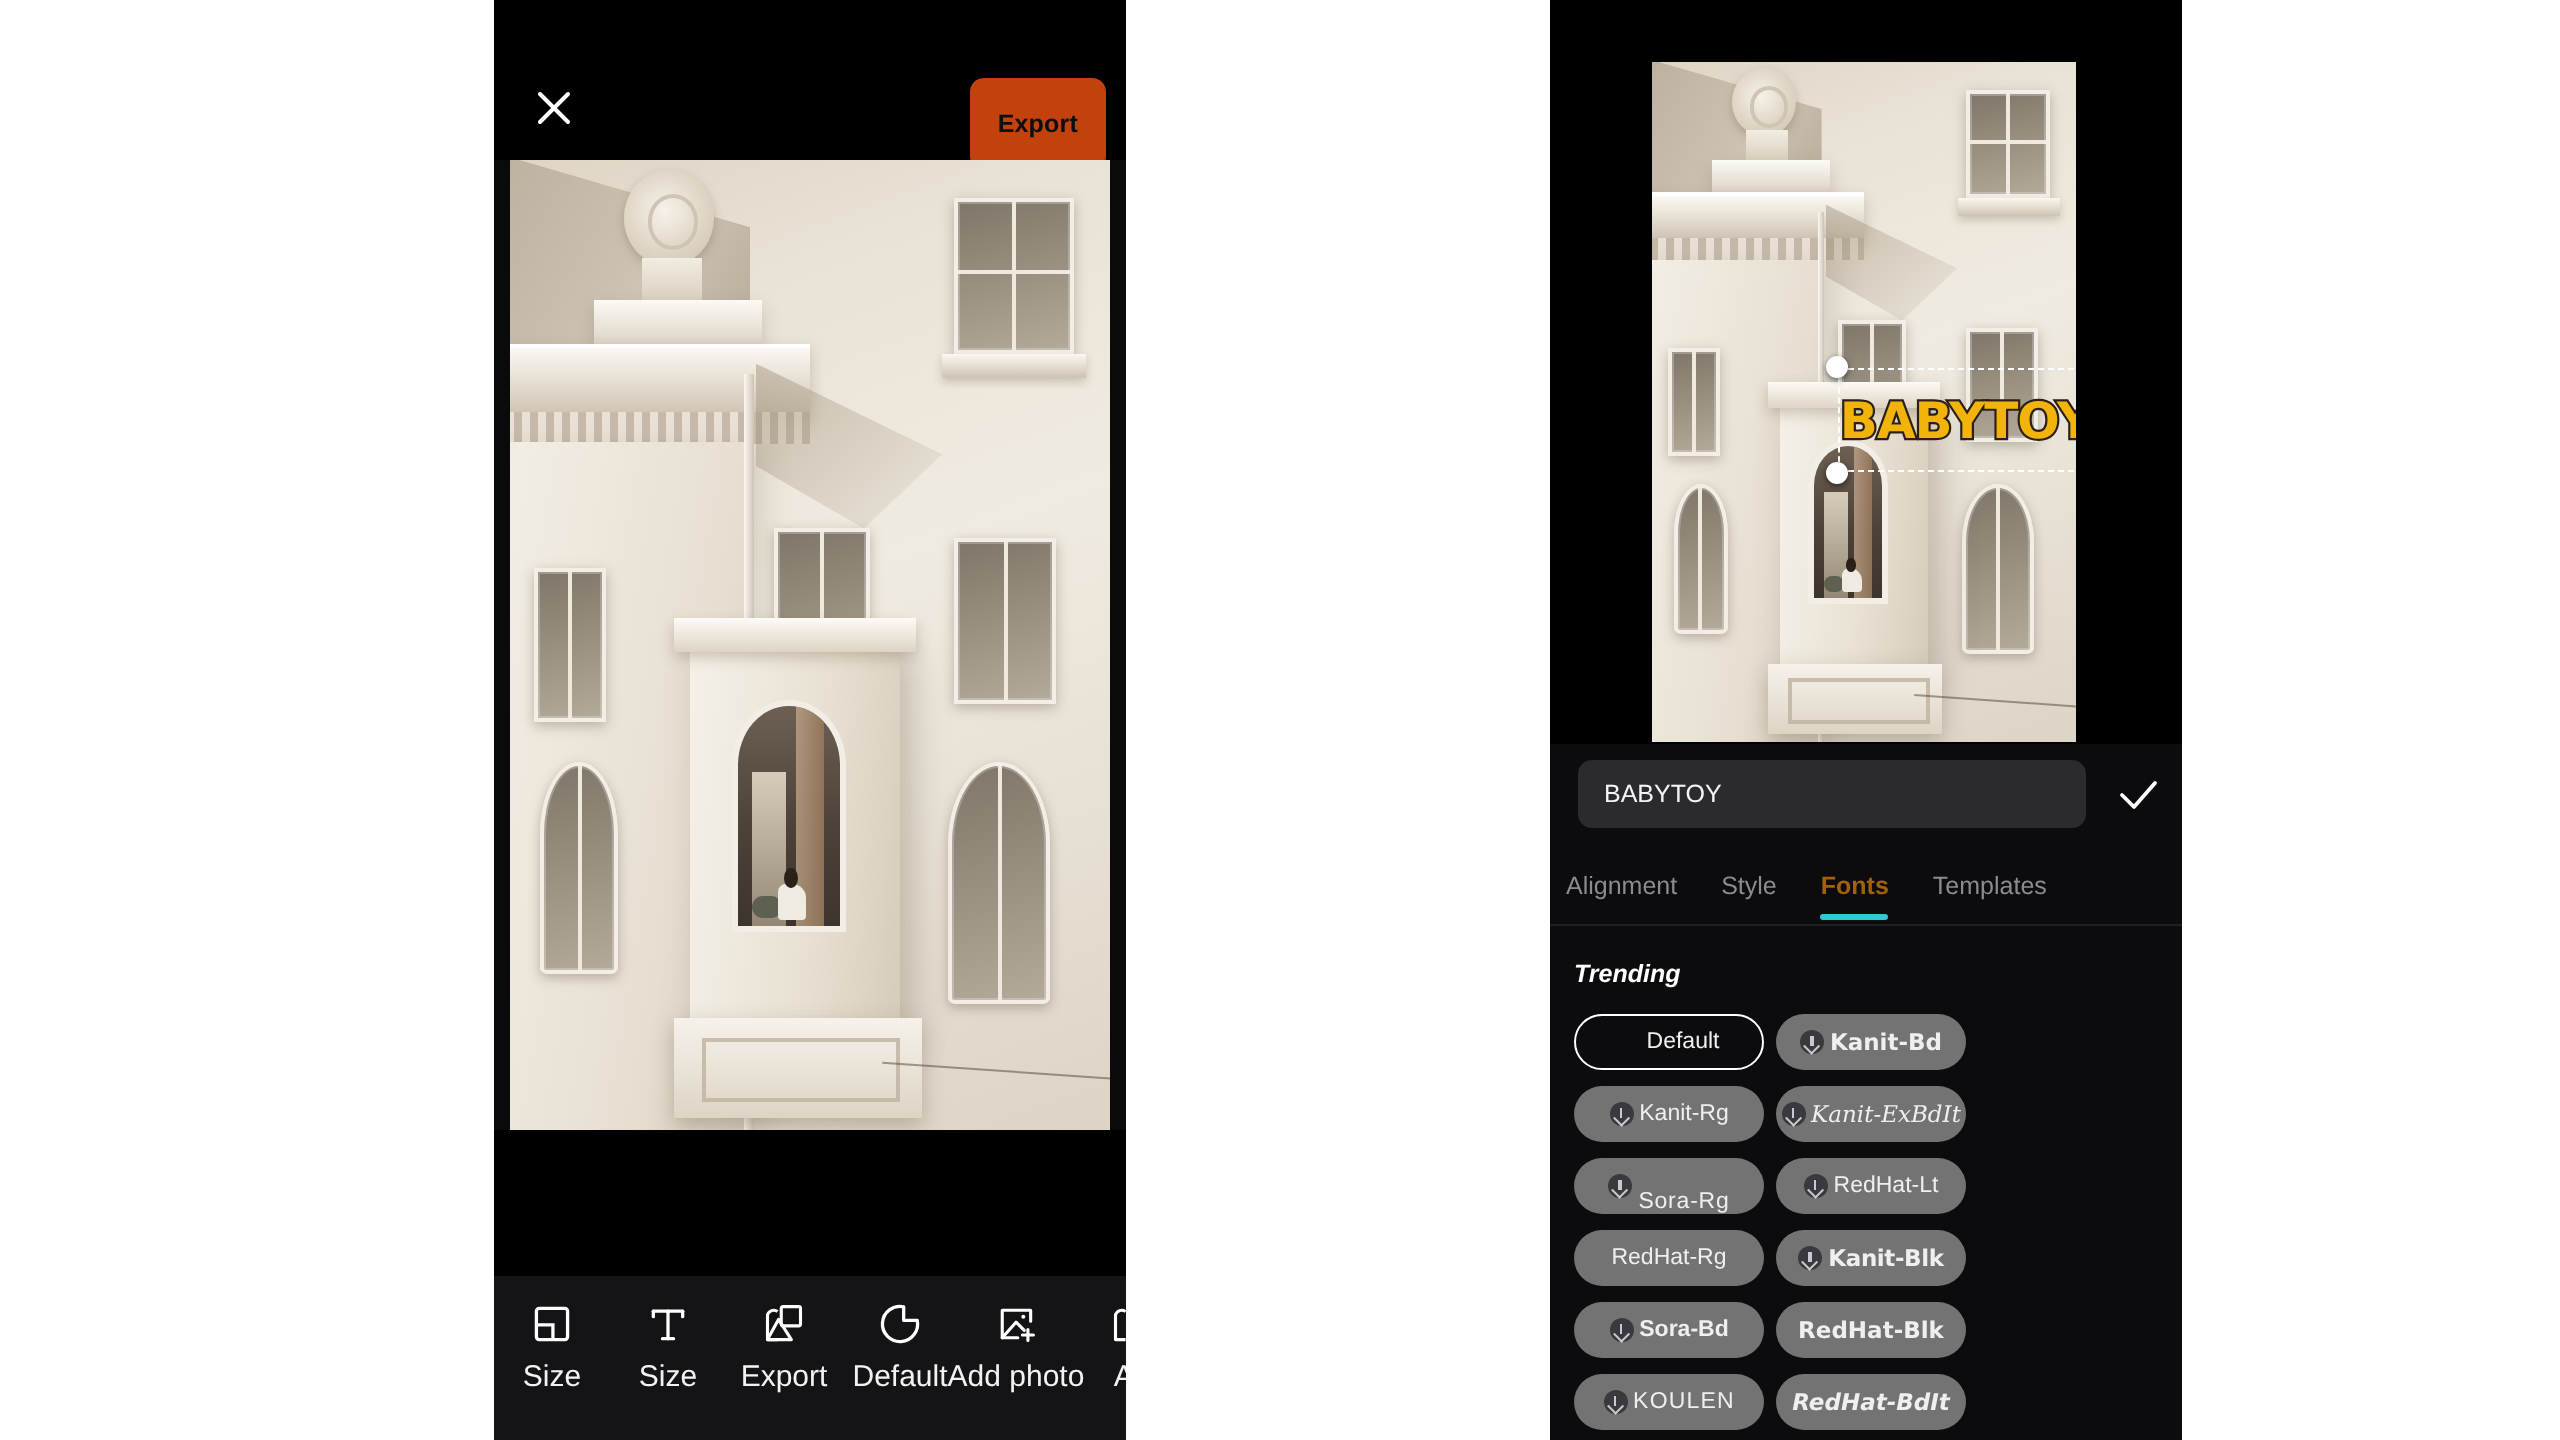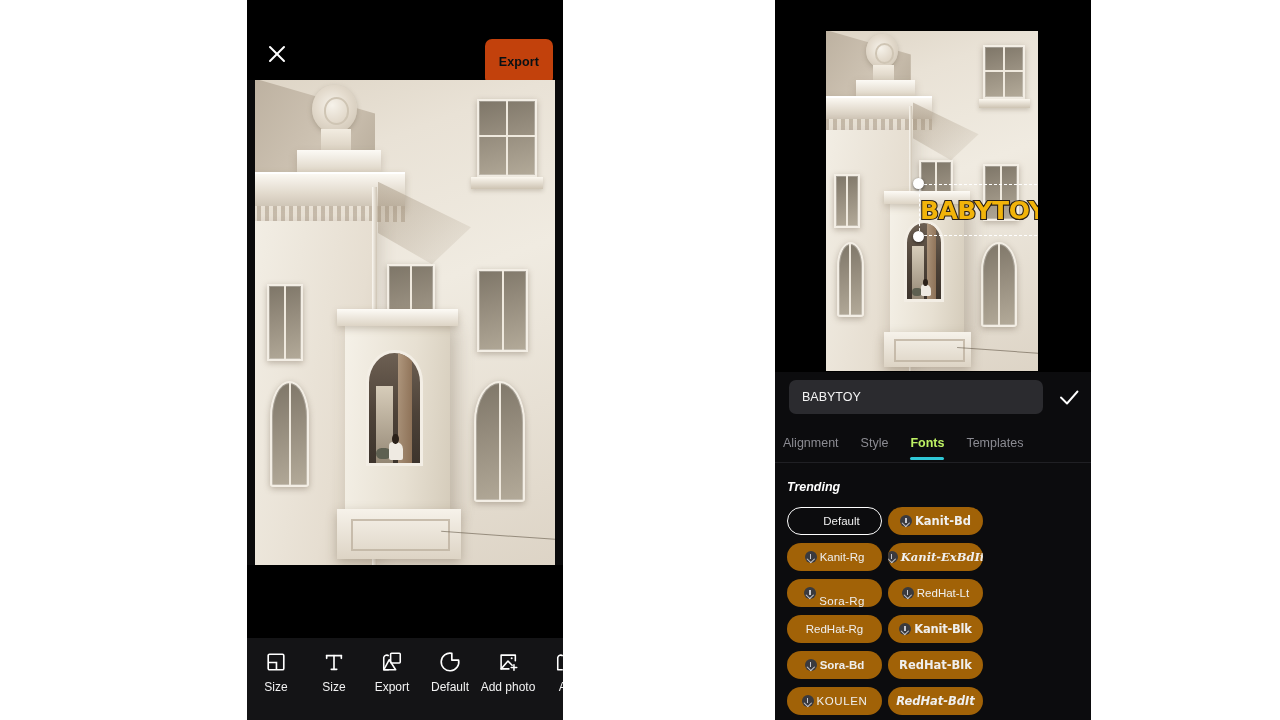--- a/index.html
+++ b/index.html
@@ -177,21 +177,21 @@
   .toolstrip {
     position: absolute; left: 0; bottom: 0; width: 100%; height: 82px;
     background: #141416;
     display: flex; align-items: flex-start; padding-top: 13px;
   }
   .tool {
     width: 58px; flex: 0 0 58px; display: flex; flex-direction: column;
     align-items: center; gap: 7px; cursor: pointer;
   }
   .tool .ticon { width: 22px; height: 22px; display: block; }
-  .tool .tlabel { font-size: 12px; color: #f2f2f2; white-space: nowrap; }
+  .tool .tlabel { font-size: 15px; color: #f2f2f2; white-space: nowrap; }
 
   
   .right-panel {
     position: absolute; left: 775px; top: 0; width: 316px; height: 720px;
     background: #0c0c0e; overflow: hidden;
   }
   .right-canvas {
     position: absolute; left: 51px; top: 31px; width: 212px; height: 340px;
     overflow: hidden; background: #ded6cb;
   }
@@ -238,42 +238,42 @@
   }
 
   
   .tabs {
     position: absolute; left: 0; top: 432px; width: 316px; height: 31px;
     display: flex; align-items: center; padding-left: 8px; gap: 22px;
   }
   .tab {
     position: relative; font-size: 12.5px; color: #8b8b92; cursor: pointer; padding-bottom: 10px;
   }
-  .tab.active { color: #bef264; font-weight: bold; }
+  .tab.active { color: #a16207; font-weight: bold; }
   .tab.active:after {
     content: ""; position: absolute; left: 0; right: 0; bottom: 0; height: 2.5px;
     background: #2fc8d6; border-radius: 2px;
   }
   .tabs-divider {
     position: absolute; left: 0; top: 462px; width: 316px; height: 1px;
     background: #202024;
   }
 
   .section-title {
     position: absolute; left: 12px; top: 480px;
     font-size: 12.5px; font-weight: bold; color: #ffffff; font-style: italic;
   }
 
   .font-grid {
     position: absolute; left: 12px; top: 507px; width: 296px;
     display: flex; flex-wrap: wrap; gap: 8px 6px;
   }
   .fchip {
     width: 95px; height: 28px; border-radius: 14px;
-    background: #a16207;
+    background: #737373;
     display: flex; align-items: center; justify-content: center;
     gap: 3px; cursor: pointer; overflow: hidden;
   }
   .fchip.selected {
     background: #0c0c0e; border: 1.5px solid #ffffff;
   }
   .fchip .dl {
     flex: 0 0 auto; width: 12px; height: 12px; border-radius: 50%;
     background: #3a3a3e; position: relative;
   }
@@ -284,21 +284,21 @@
   .fchip .dl:after {
     content: ""; position: absolute; left: 3.3px; top: 5.4px; width: 4.6px; height: 4.6px;
     border-right: 1.6px solid #c9c9cf; border-bottom: 1.6px solid #c9c9cf;
     transform: rotate(45deg);
   }
   .fchip .fname { font-size: 11.5px; color: #efefef; white-space: nowrap; }
 
   .fn-default { font-family: "Liberation Sans", sans-serif; font-size: 12px; font-weight: normal; margin-left: 14px; }
   .fn-kanit-bd { font-family: "DejaVu Sans", sans-serif; font-weight: bold; font-size: 12.5px; }
   .fn-kanit-rg { font-family: Liberation Sans, sans-serif; font-weight: normal; font-size: 11.5px; color: #d6d6da; }
-  .fn-kanit-exbdit { font-family: "DejaVu Serif", serif; font-weight: bold; font-style: italic; font-size: 11px; }
+  .fn-kanit-exbdit { font-family: "DejaVu Serif", serif; font-weight: normal; font-style: italic; font-size: 11px; }
   .fn-sora-rg { font-family: "Liberation Sans", sans-serif; font-weight: normal; font-size: 11px; letter-spacing: .4px; color: #d6d6da; margin-top: 16px; }
   .fn-redhat-lt { font-family: "Liberation Sans", sans-serif; font-weight: normal; font-size: 12.5px; color: #6e6e75; }
   .fn-redhat-rg { font-family: "Liberation Sans", sans-serif; font-weight: normal; font-size: 11.5px; color: #8d8d95; }
   .fn-kanit-blk { font-family: "DejaVu Sans", sans-serif; font-weight: bold; font-size: 13px; letter-spacing: -.2px; }
   .fn-sora-bd { font-family: "Liberation Sans", sans-serif; font-weight: bold; font-size: 12.5px; }
   .fn-redhat-blk { font-family: "DejaVu Sans", sans-serif; font-weight: bold; font-size: 12.5px; }
   .fn-koulen { font-family: "Liberation Sans", sans-serif; font-weight: normal; font-size: 11.5px; letter-spacing: .6px; }
   .fn-redhat-bdit { font-family: "DejaVu Sans", sans-serif; font-weight: bold; font-style: italic; font-size: 11.5px; }
 </style>
 </head>

